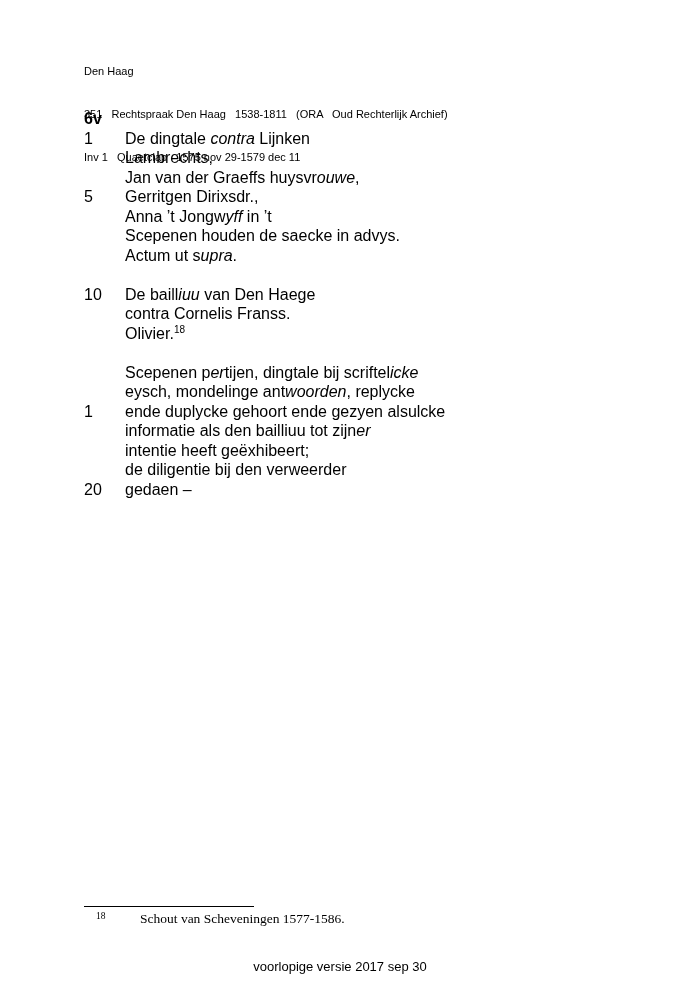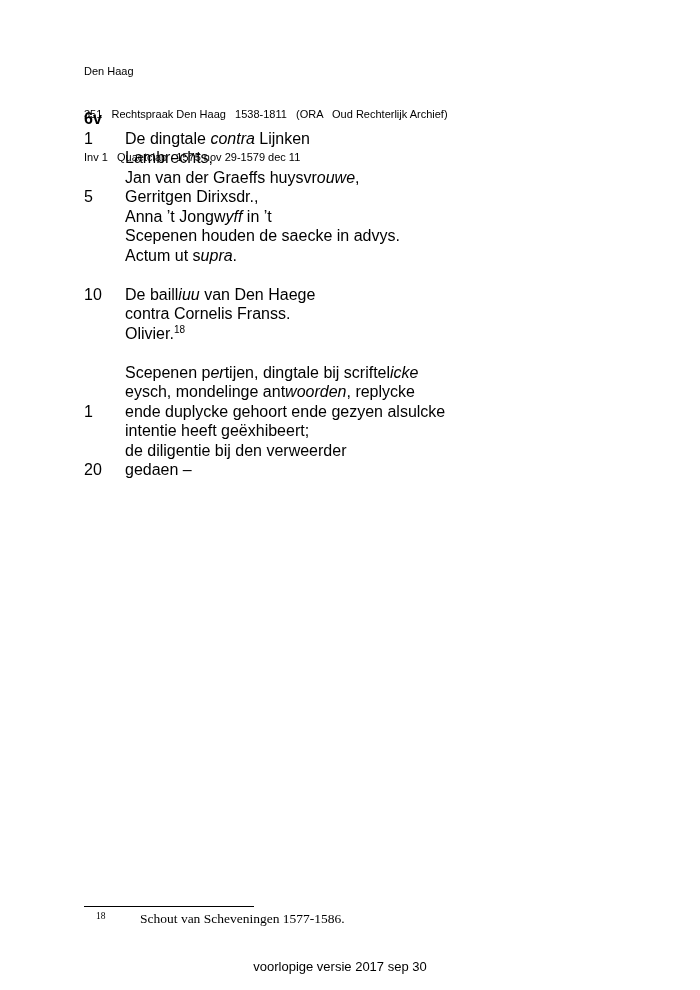--- a/index.html
+++ b/index.html
@@ -115,20 +115,21 @@
         <div class="line"><span class="lnum"></span><span><span>Scepenen houden de saecke in advys.</span></span></div>
         <div class="line"><span class="lnum"></span><span><span>Actum ut s</span><i>upra</i><span>.</span></span></div>
         <div class="line blank"></div>
         <div class="line"><span class="lnum">10</span><span><span>De baill</span><i>iuu</i><span> van Den Haege</span></span></div>
         <div class="line"><span class="lnum"></span><span><span>contra Cornelis Franss.</span></span></div>
         <div class="line"><span class="lnum"></span><span><span>Olivier.</span><sup>18</sup></span></div>
         <div class="line blank"></div>
         <div class="line"><span class="lnum"></span><span><span>Scepenen p</span><i>er</i><span>tijen, dingtale bij scriftel</span><i>icke</i></span></div>
         <div class="line"><span class="lnum"></span><span><span>eysch, mondelinge ant</span><i>woorden</i><span>, replycke</span></span></div>
         <div class="line"><span class="lnum">1</span><span><span>ende duplycke gehoort ende gezyen alsulcke</span></span></div>
+        <div class="line"><span class="lnum"></span><span><span>informatie als den bailliuu tot zijn</span><i>er</i></span></div>
         <div class="line"><span class="lnum"></span><span><span>intentie heeft geëxhibeert;</span></span></div>
         <div class="line"><span class="lnum"></span><span><span>de diligentie bij den verweerder</span></span></div>
         <div class="line"><span class="lnum">20</span><span><span>gedaen –</span></span></div>
       </div>
   </main>
 
   <div class="footnote-sep"></div>
 
   <div class="footnote">
     <span class="fn-marker">18</span><span>Schout van Scheveningen 1577-1586.</span>

